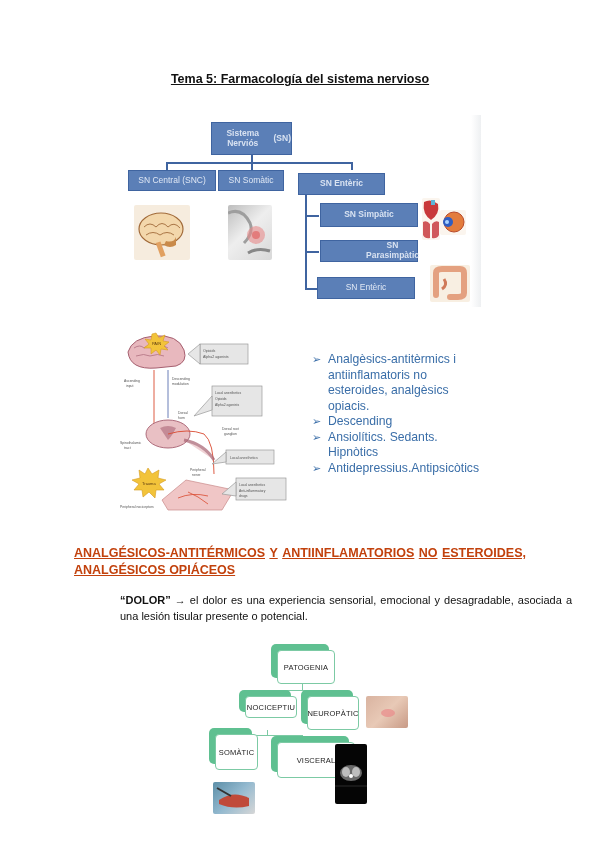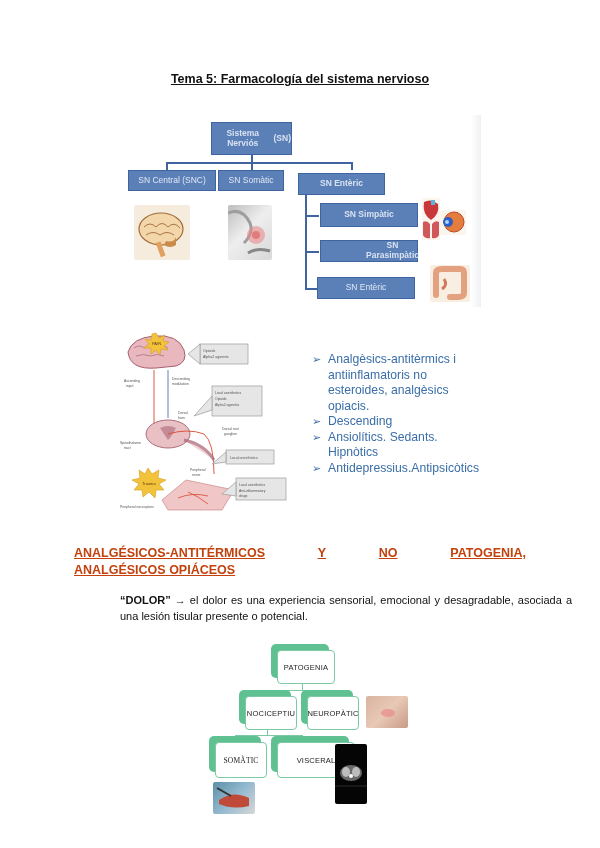--- a/index.html
+++ b/index.html
@@ -201,22 +201,23 @@
       <span class="mk">➢</span>
       <div>Antidepressius.Antipsicòtics</div>
     </div>
   </div>
 </div>
 
 <div class="abs h2">
   <div class="l1">
     <span>ANALGÉSICOS-ANTITÉRMICOS</span>
     <span>Y</span>
+    <span>ANTIINFLAMATORIOS</span>
     <span>NO</span>
-    <span>PATOGENIA,</span>
+    <span>ESTEROIDES,</span>
   </div>
   <div>ANALGÉSICOS OPIÁCEOS</div>
 </div>
 
 <div class="abs para"><b>“DOLOR”</b> <span>→</span><span> el dolor es una experiencia sensorial, emocional y desagradable, asociada a una lesión tisular presente o potencial.</span></div>
 
 <div class="abs" style="left:205px; top:640px; width:215px; height:180px;">
 
   <div class="gline" style="left:97px; top:40px; width:1px; height:10px;"></div>
   <div class="gline" style="left:62px; top:50px; width:67px; height:1px;"></div>
@@ -226,33 +227,33 @@
   <div class="gline" style="left:30px; top:95px; width:68px; height:1px;"></div>
   <div class="gline" style="left:30px; top:95px; width:1px; height:6px;"></div>
   <div class="gline" style="left:97px; top:95px; width:1px; height:6px;"></div>
 
   <div class="gbox" style="left:66px; top:4px; width:64px; height:40px;">
     <div class="back"></div>
       <div class="front">
         <span>PATOGENIA</span>
       </div>
   </div>
-  <div class="gbox" style="left:34px; top:50px; width:58px; height:40px;">
+  <div class="gbox" style="left:34px; top:50px; width:58px; height:28px;">
     <div class="back"></div>
       <div class="front">
         <span>NOCICEPTIU</span>
       </div>
   </div>
   <div class="gbox" style="left:96px; top:50px; width:58px; height:40px;">
     <div class="back"></div>
       <div class="front">
         <span>NEUROPÀTIC</span>
       </div>
   </div>
-  <div class="gbox" style="left:4px; top:96px; width:58px; height:42px;font-family:Liberation Serif, serif;">
+  <div class="gbox" style="left:4px; top:88px; width:49px; height:42px;">
     <div class="back"></div>
       <div class="front">
         <span>SOMÀTIC</span>
       </div>
   </div>
   <div class="gbox" style="left:66px; top:96px; width:84px; height:42px;">
     <div class="back"></div>
       <div class="front">
         <span>VISCERAL</span>
       </div>

